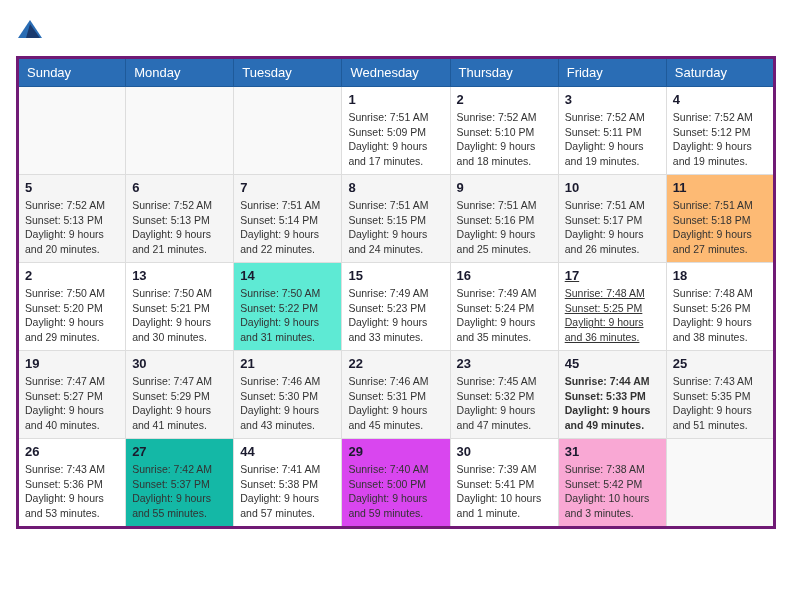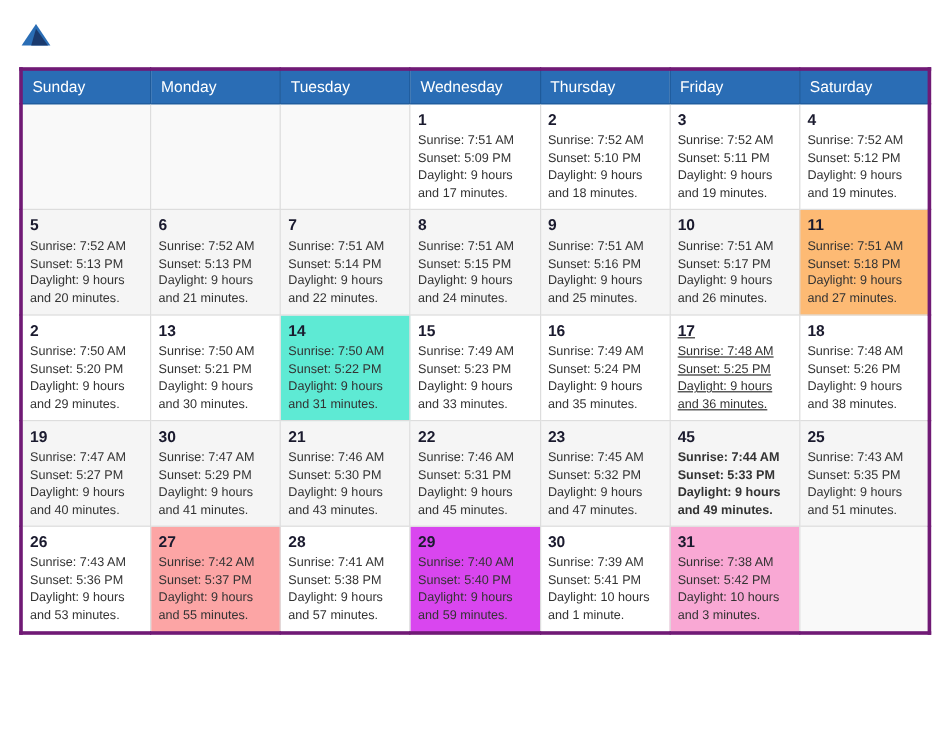--- a/index.html
+++ b/index.html
@@ -319,38 +319,38 @@
         </td>
       </tr>
       <tr class="week-row">
         <td style="background: rgb(255, 255, 255);">
           <div class="day-number">26</div>
           <div class="day-info" style="white-space: pre-line;">Sunrise: 7:43 AM
 Sunset: 5:36 PM
 Daylight: 9 hours
 and 53 minutes.</div>
         </td>
-        <td style="background: #fca5a5;">
+        <td style="background: #14b8a6;">
           <div class="day-number">27</div>
           <div class="day-info" style="white-space: pre-line;">Sunrise: 7:42 AM
 Sunset: 5:37 PM
 Daylight: 9 hours
 and 55 minutes.</div>
         </td>
         <td style="background: rgb(255, 255, 255);">
-          <div class="day-number">28</div>
+          <div class="day-number">44</div>
           <div class="day-info" style="white-space: pre-line;">Sunrise: 7:41 AM
 Sunset: 5:38 PM
 Daylight: 9 hours
 and 57 minutes.</div>
         </td>
         <td style="background: #d946ef;">
           <div class="day-number">29</div>
           <div class="day-info" style="white-space: pre-line;">Sunrise: 7:40 AM
-Sunset: 5:40 PM
+Sunset: 5:00 PM
 Daylight: 9 hours
 and 59 minutes.</div>
         </td>
         <td style="background: rgb(255, 255, 255);">
           <div class="day-number">30</div>
           <div class="day-info" style="white-space: pre-line;">Sunrise: 7:39 AM
 Sunset: 5:41 PM
 Daylight: 10 hours
 and 1 minute.</div>
         </td>

